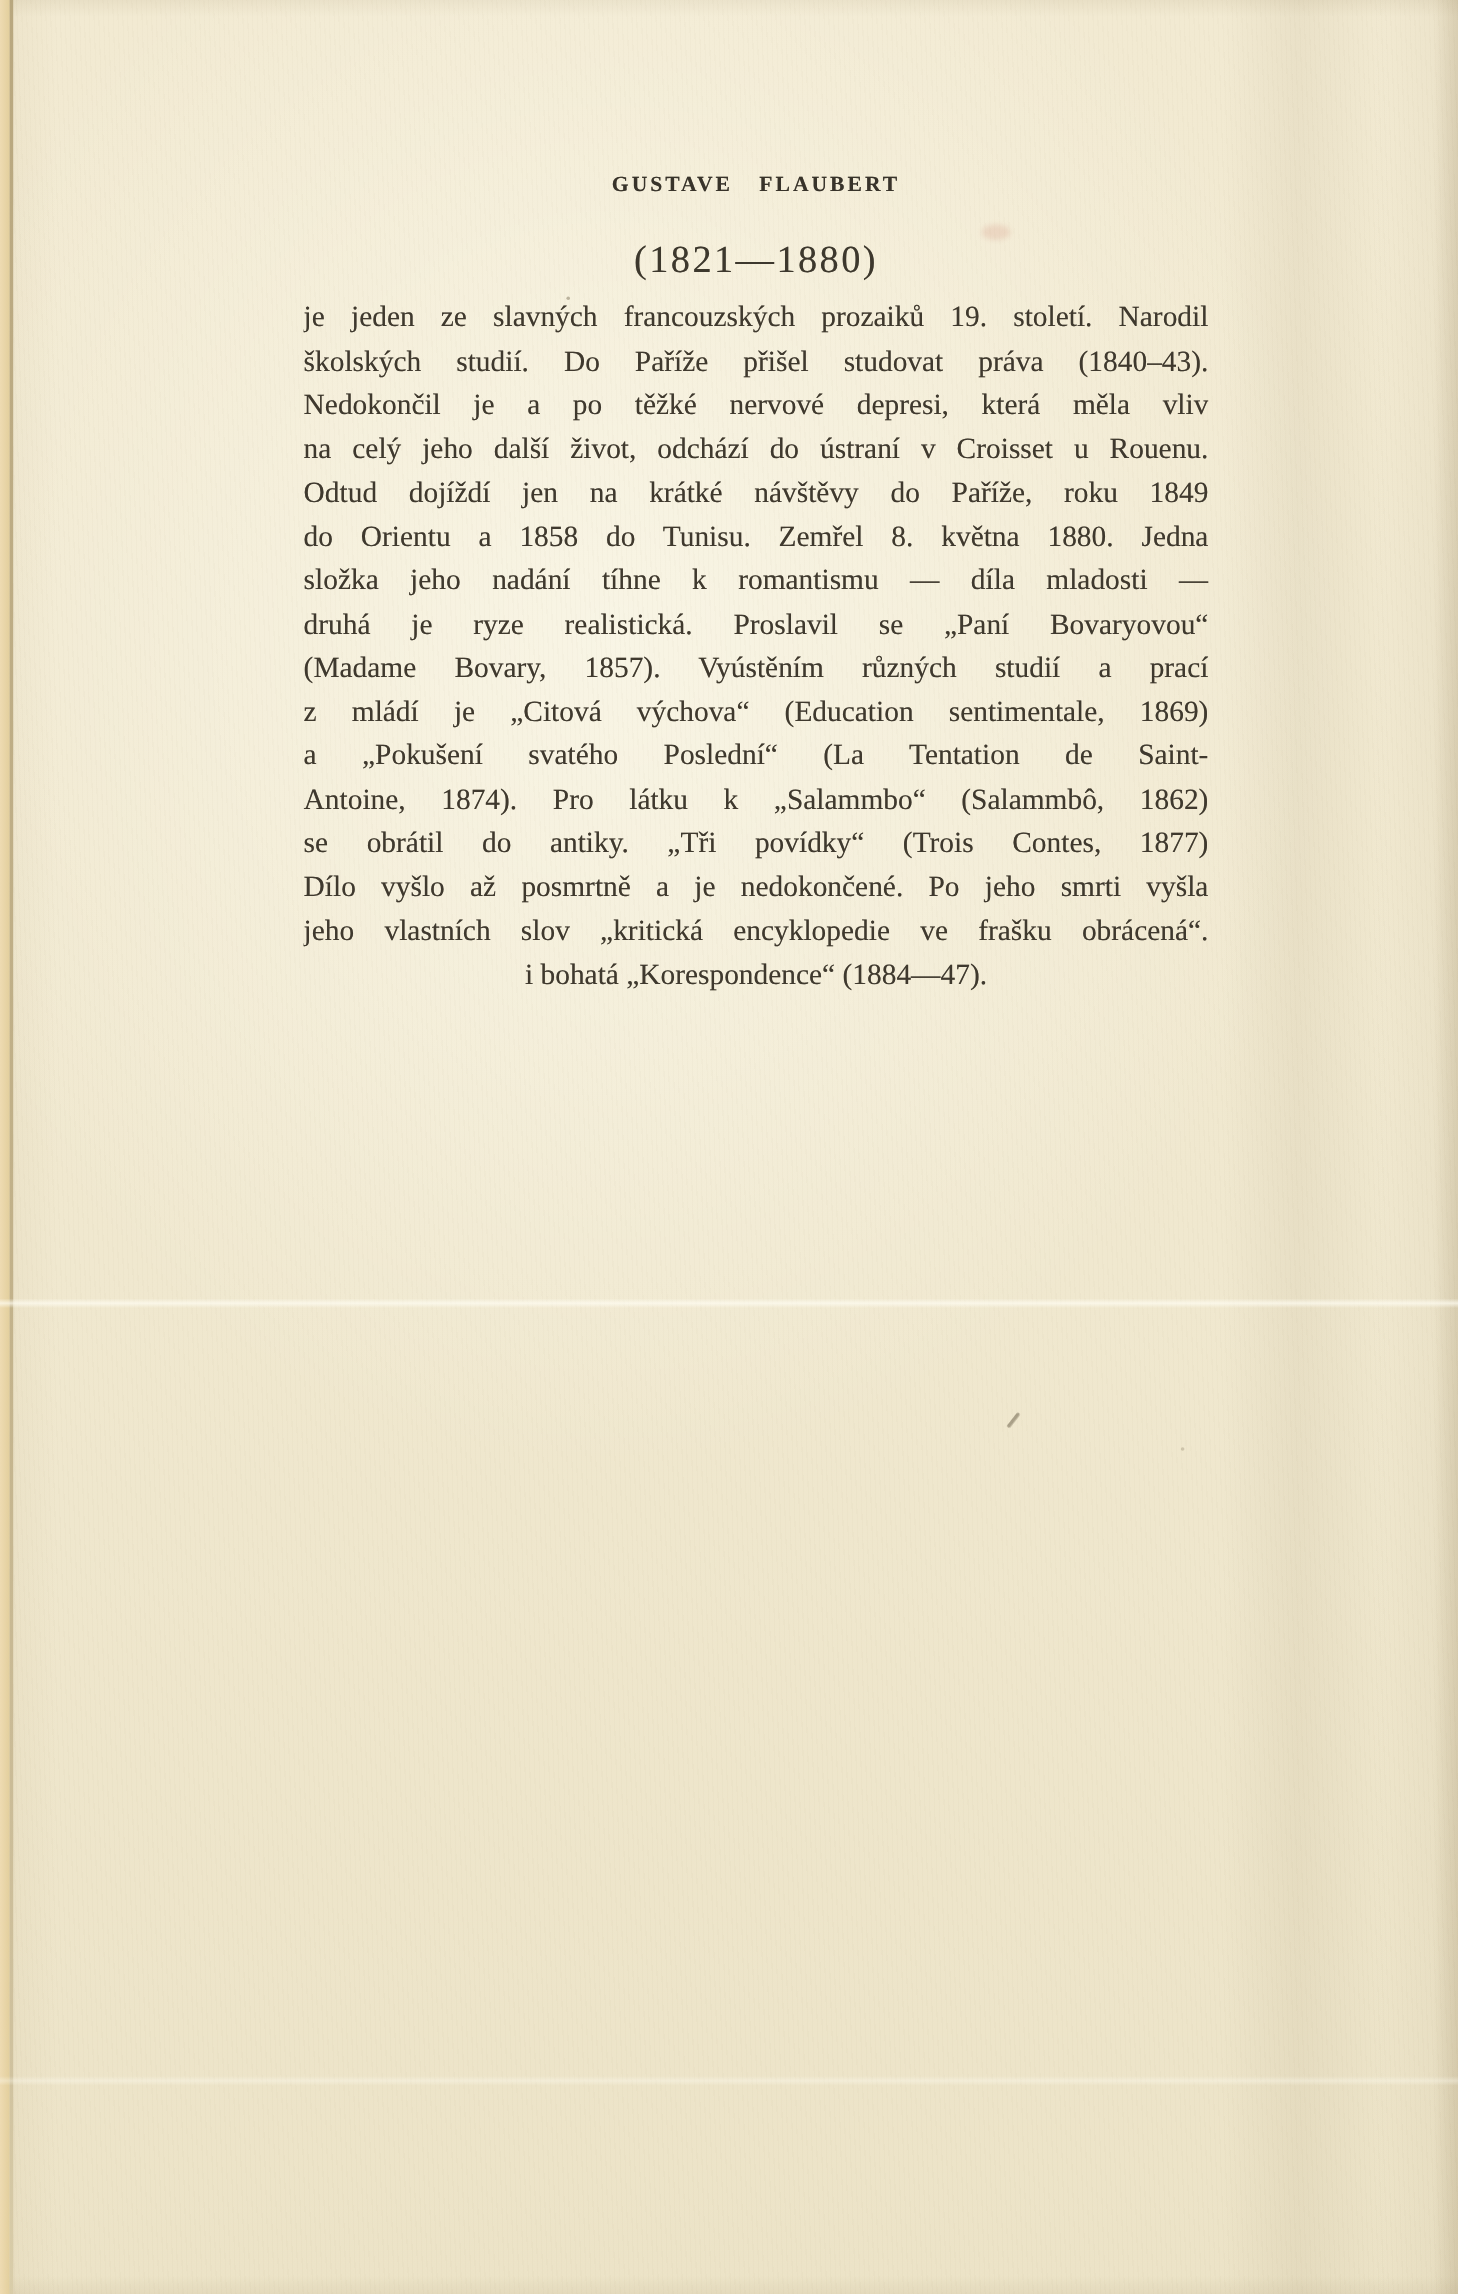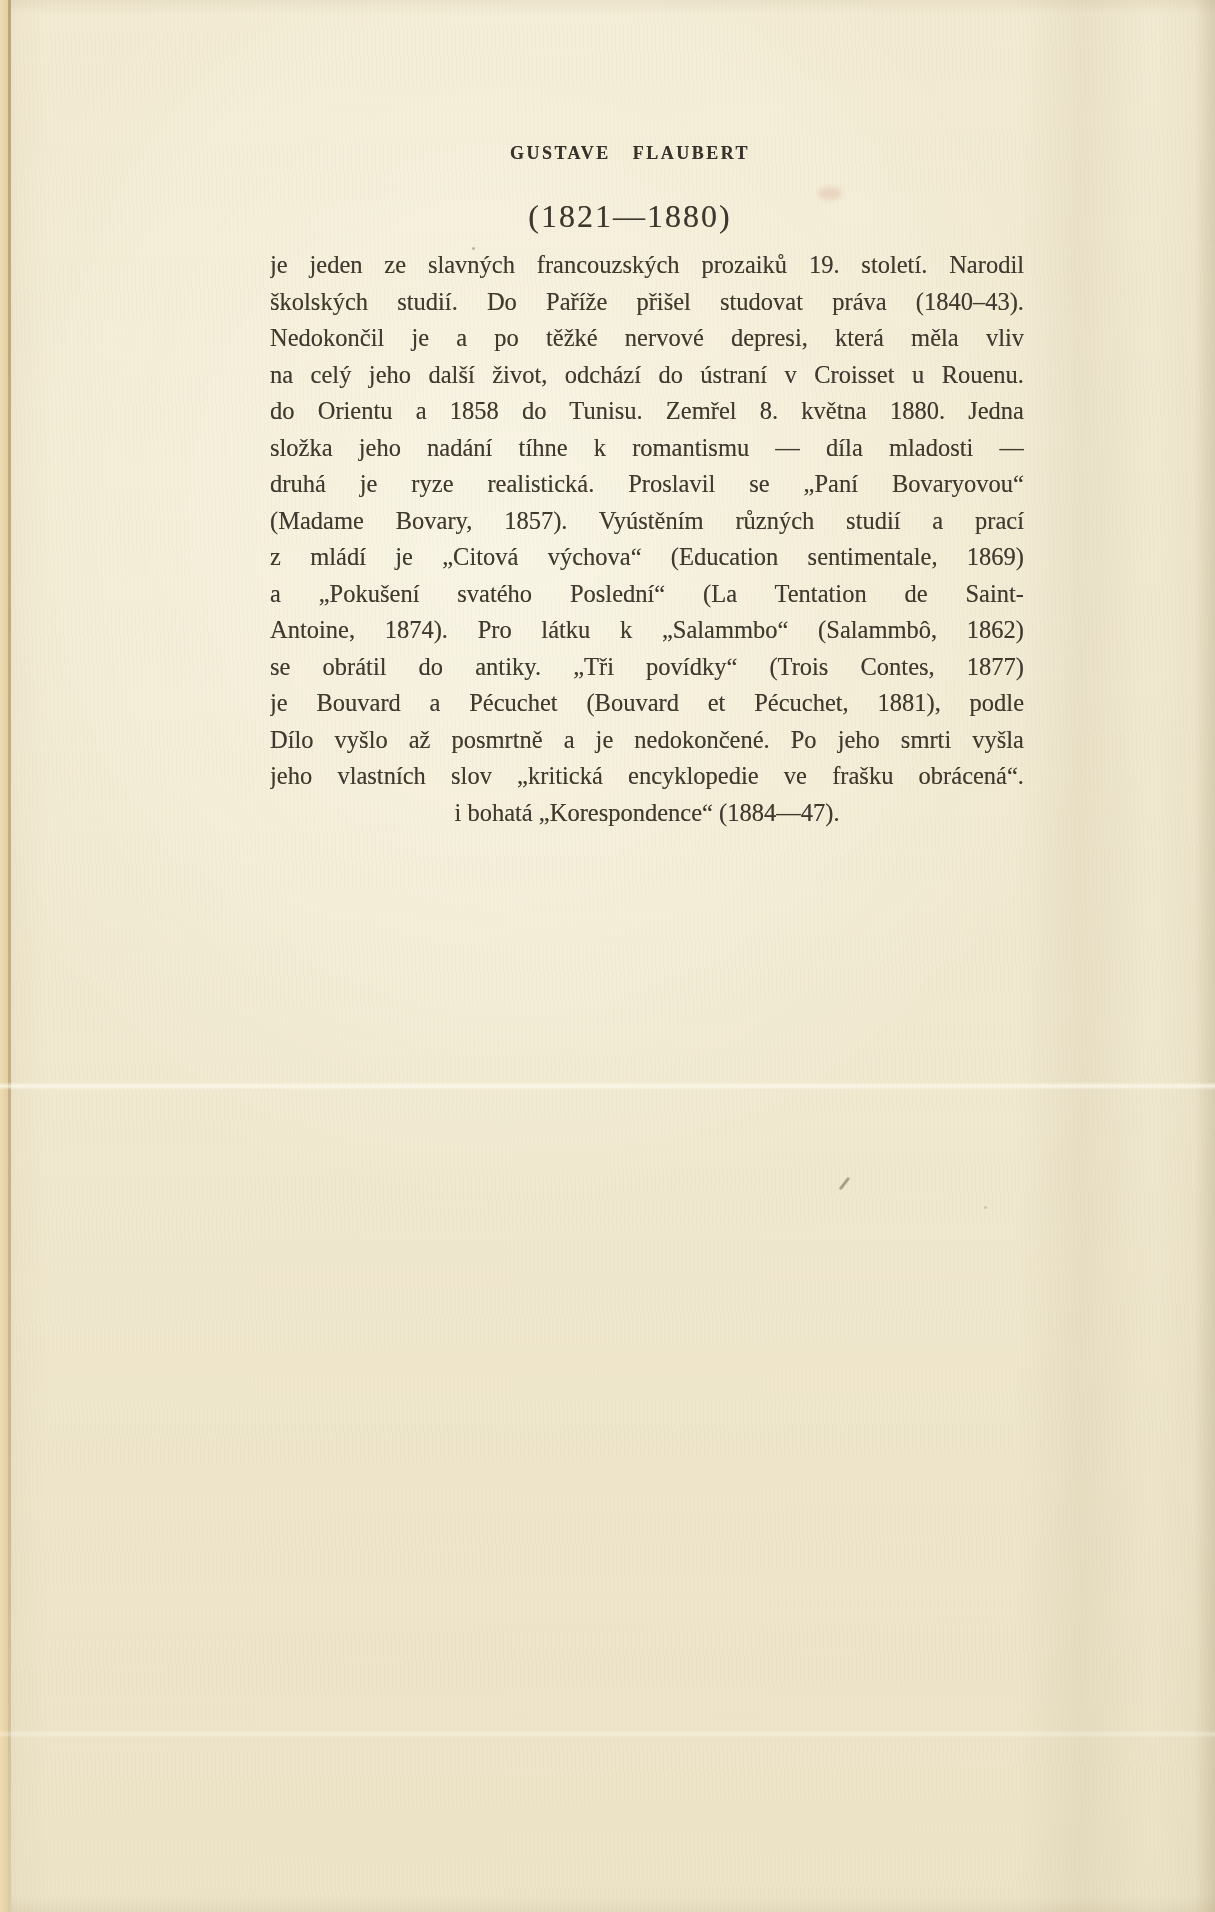--- a/index.html
+++ b/index.html
@@ -79,21 +79,20 @@
     text-align: center;
     font-size: 32px; letter-spacing: 2px;
     color: #3d382d;
     text-shadow: 0 0 0.4px rgba(61,56,45,0.5);
   }
   .para {
     position: absolute; left: 253px; top: 247px; width: 754px;
     font-size: 24.5px; line-height: 36.5px;
     color: #3f392e;
     text-shadow: 0 0 0.45px rgba(63,57,46,0.5);
-    margin-left: 17px;
   }
   .para .line {
     height: 36.5px;
     text-align: justify;
     text-align-last: justify;
     overflow: hidden;
     white-space: nowrap;
   }
   .para .line:last-child { text-align: center; text-align-last: center; }
 </style>
@@ -113,26 +112,26 @@
   <div class="speck s1"></div>
   <div class="speck s2"></div>
 
   <div class="title">GUSTAVE FLAUBERT</div>
   <div class="dates">(1821—1880)</div>
   <div class="para">
       <div class="line">je jeden ze slavných francouzských prozaiků 19. století. Narodil</div>
       <div class="line">školských studií. Do Paříže přišel studovat práva (1840–43).</div>
       <div class="line">Nedokončil je a po těžké nervové depresi, která měla vliv</div>
       <div class="line">na celý jeho další život, odchází do ústraní v Croisset u Rouenu.</div>
+      <div class="line">Odtud dojíždí jen na krátké návštěvy do Paříže, roku 1849</div>
       <div class="line">do Orientu a 1858 do Tunisu. Zemřel 8. května 1880. Jedna</div>
       <div class="line">složka jeho nadání tíhne k romantismu — díla mladosti —</div>
       <div class="line">druhá je ryze realistická. Proslavil se „Paní Bovaryovou“</div>
       <div class="line">(Madame Bovary, 1857). Vyústěním různých studií a prací</div>
       <div class="line">z mládí je „Citová výchova“ (Education sentimentale, 1869)</div>
       <div class="line">a „Pokušení svatého Poslední“ (La Tentation de Saint-</div>
       <div class="line">Antoine, 1874). Pro látku k „Salammbo“ (Salammbô, 1862)</div>
       <div class="line">se obrátil do antiky. „Tři povídky“ (Trois Contes, 1877)</div>
-      <div class="line">je Bouvard a Pécuchet (Bouvard et Pécuchet, 1881), podle</div>
       <div class="line">Dílo vyšlo až posmrtně a je nedokončené. Po jeho smrti vyšla</div>
       <div class="line">jeho vlastních slov „kritická encyklopedie ve frašku obrácená“.</div>
       <div class="line">i bohatá „Korespondence“ (1884—47).</div>
     </div>
 </div>
 
 </body></html>

